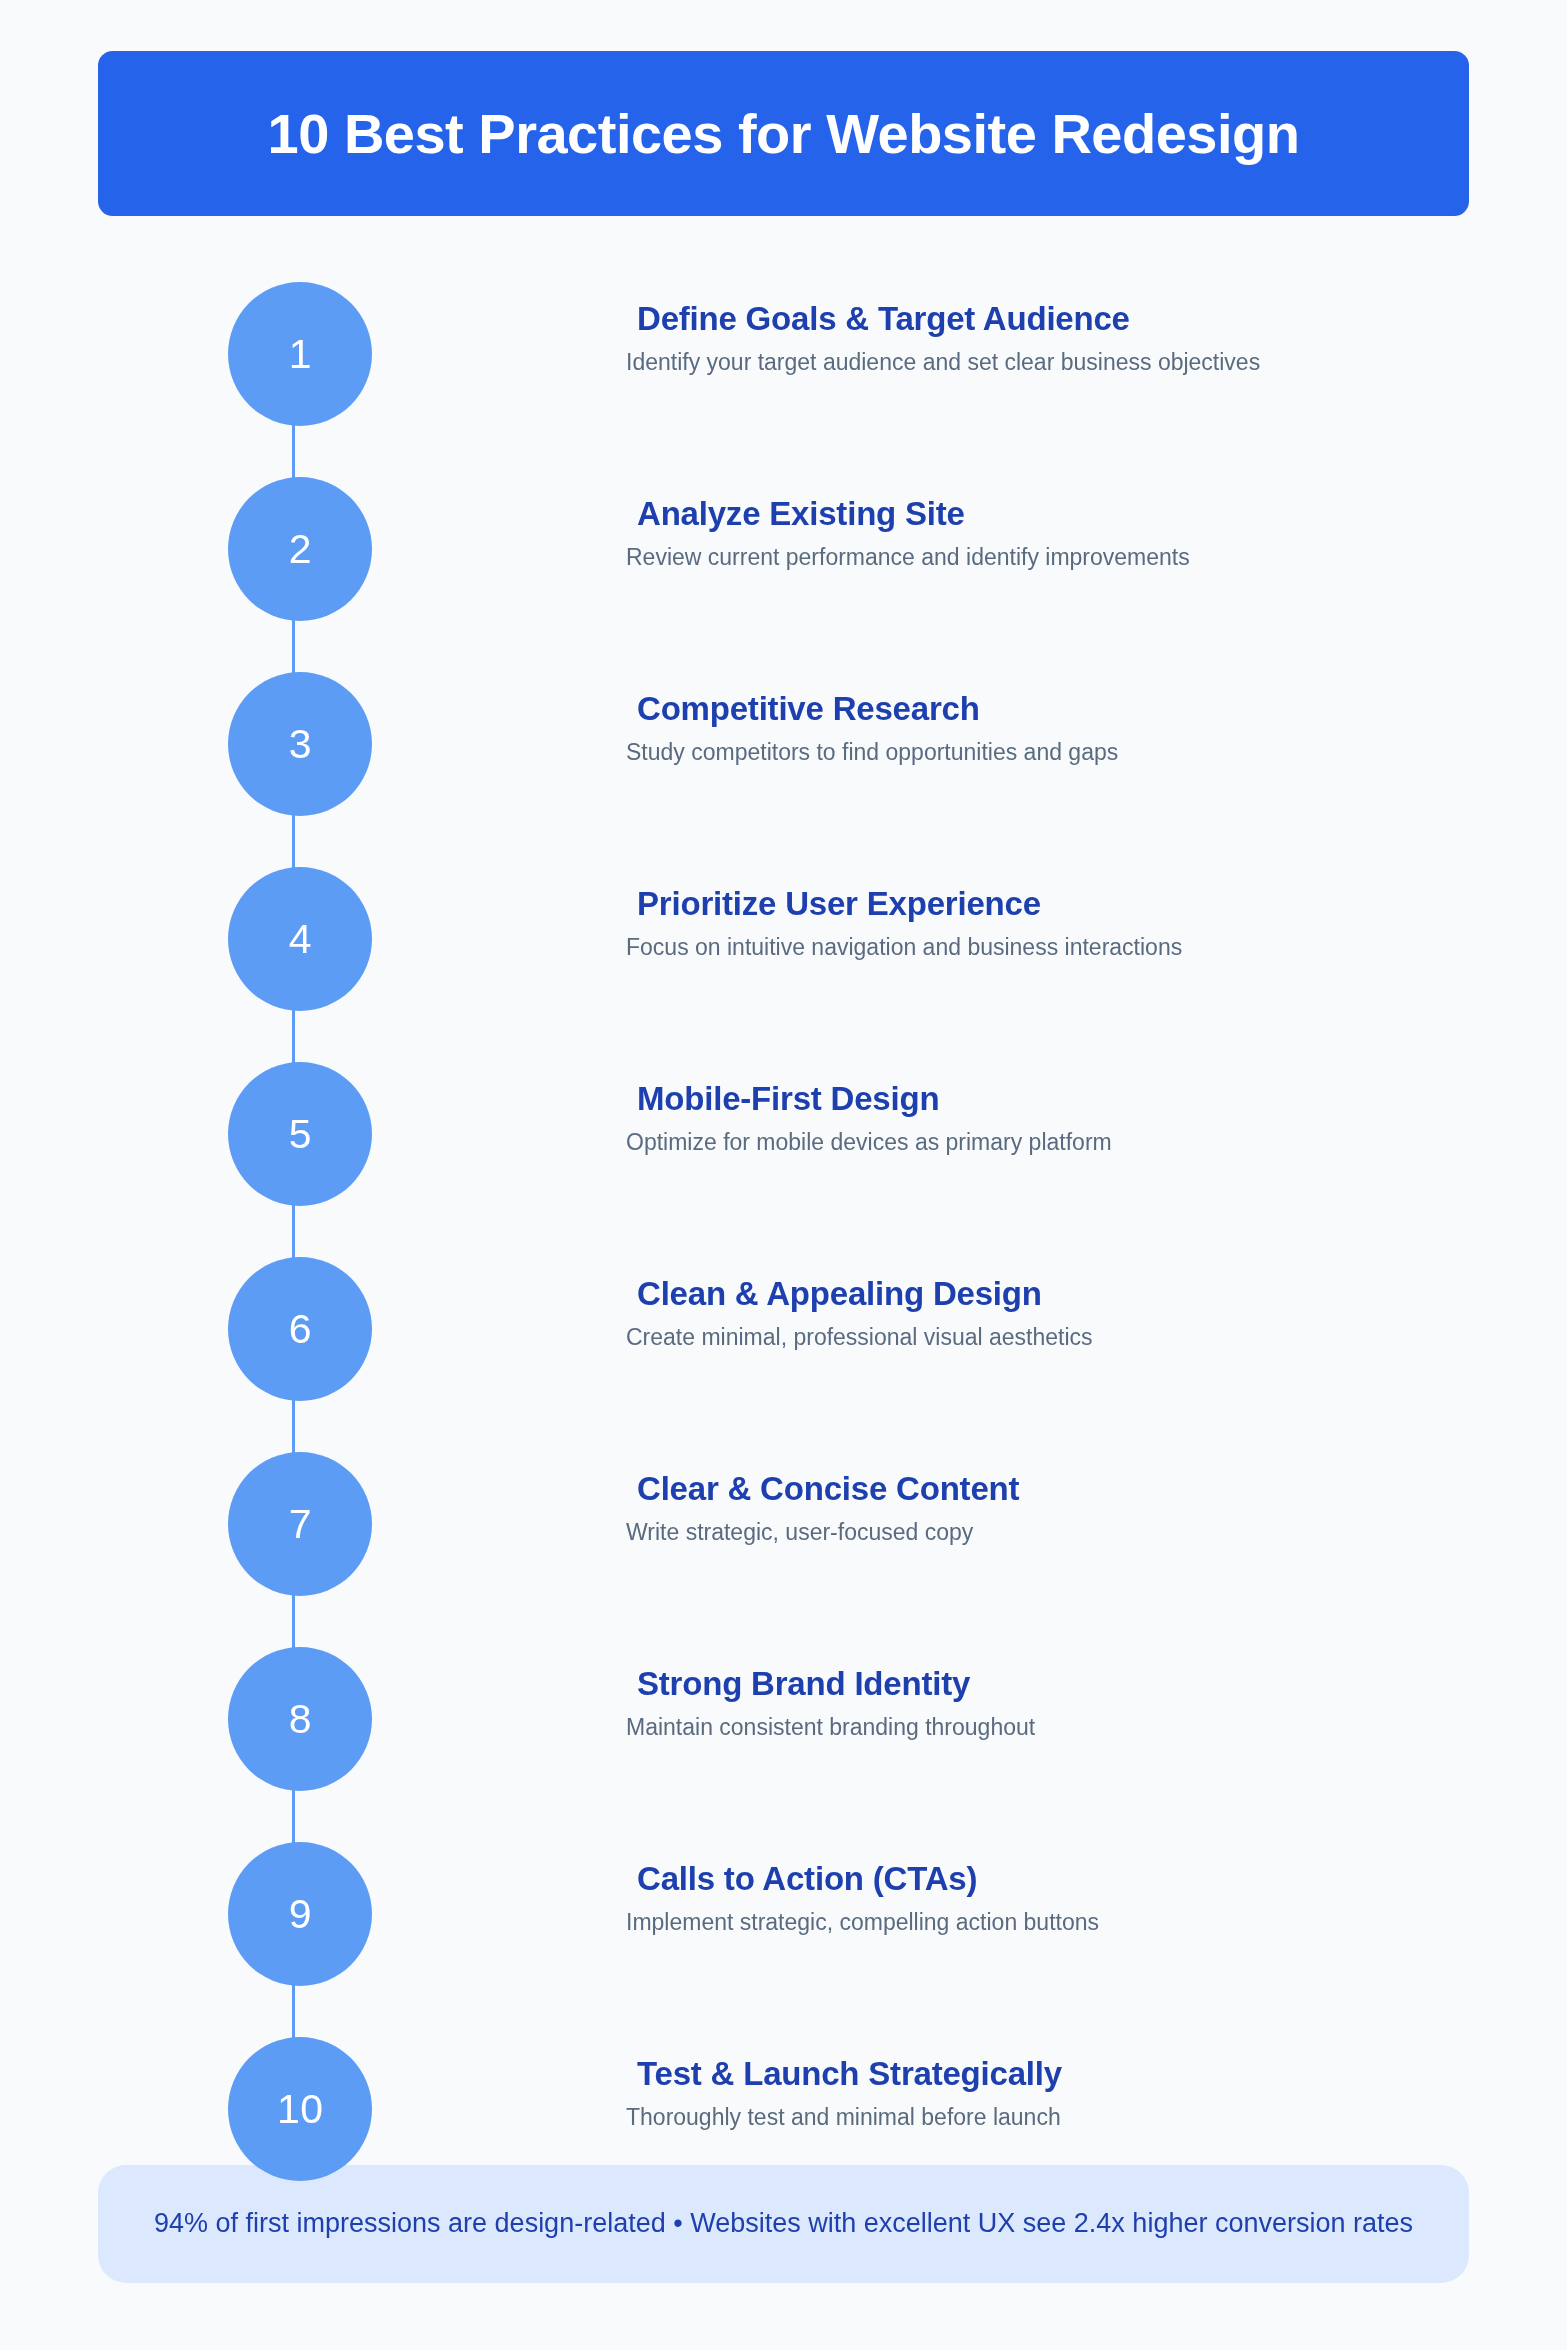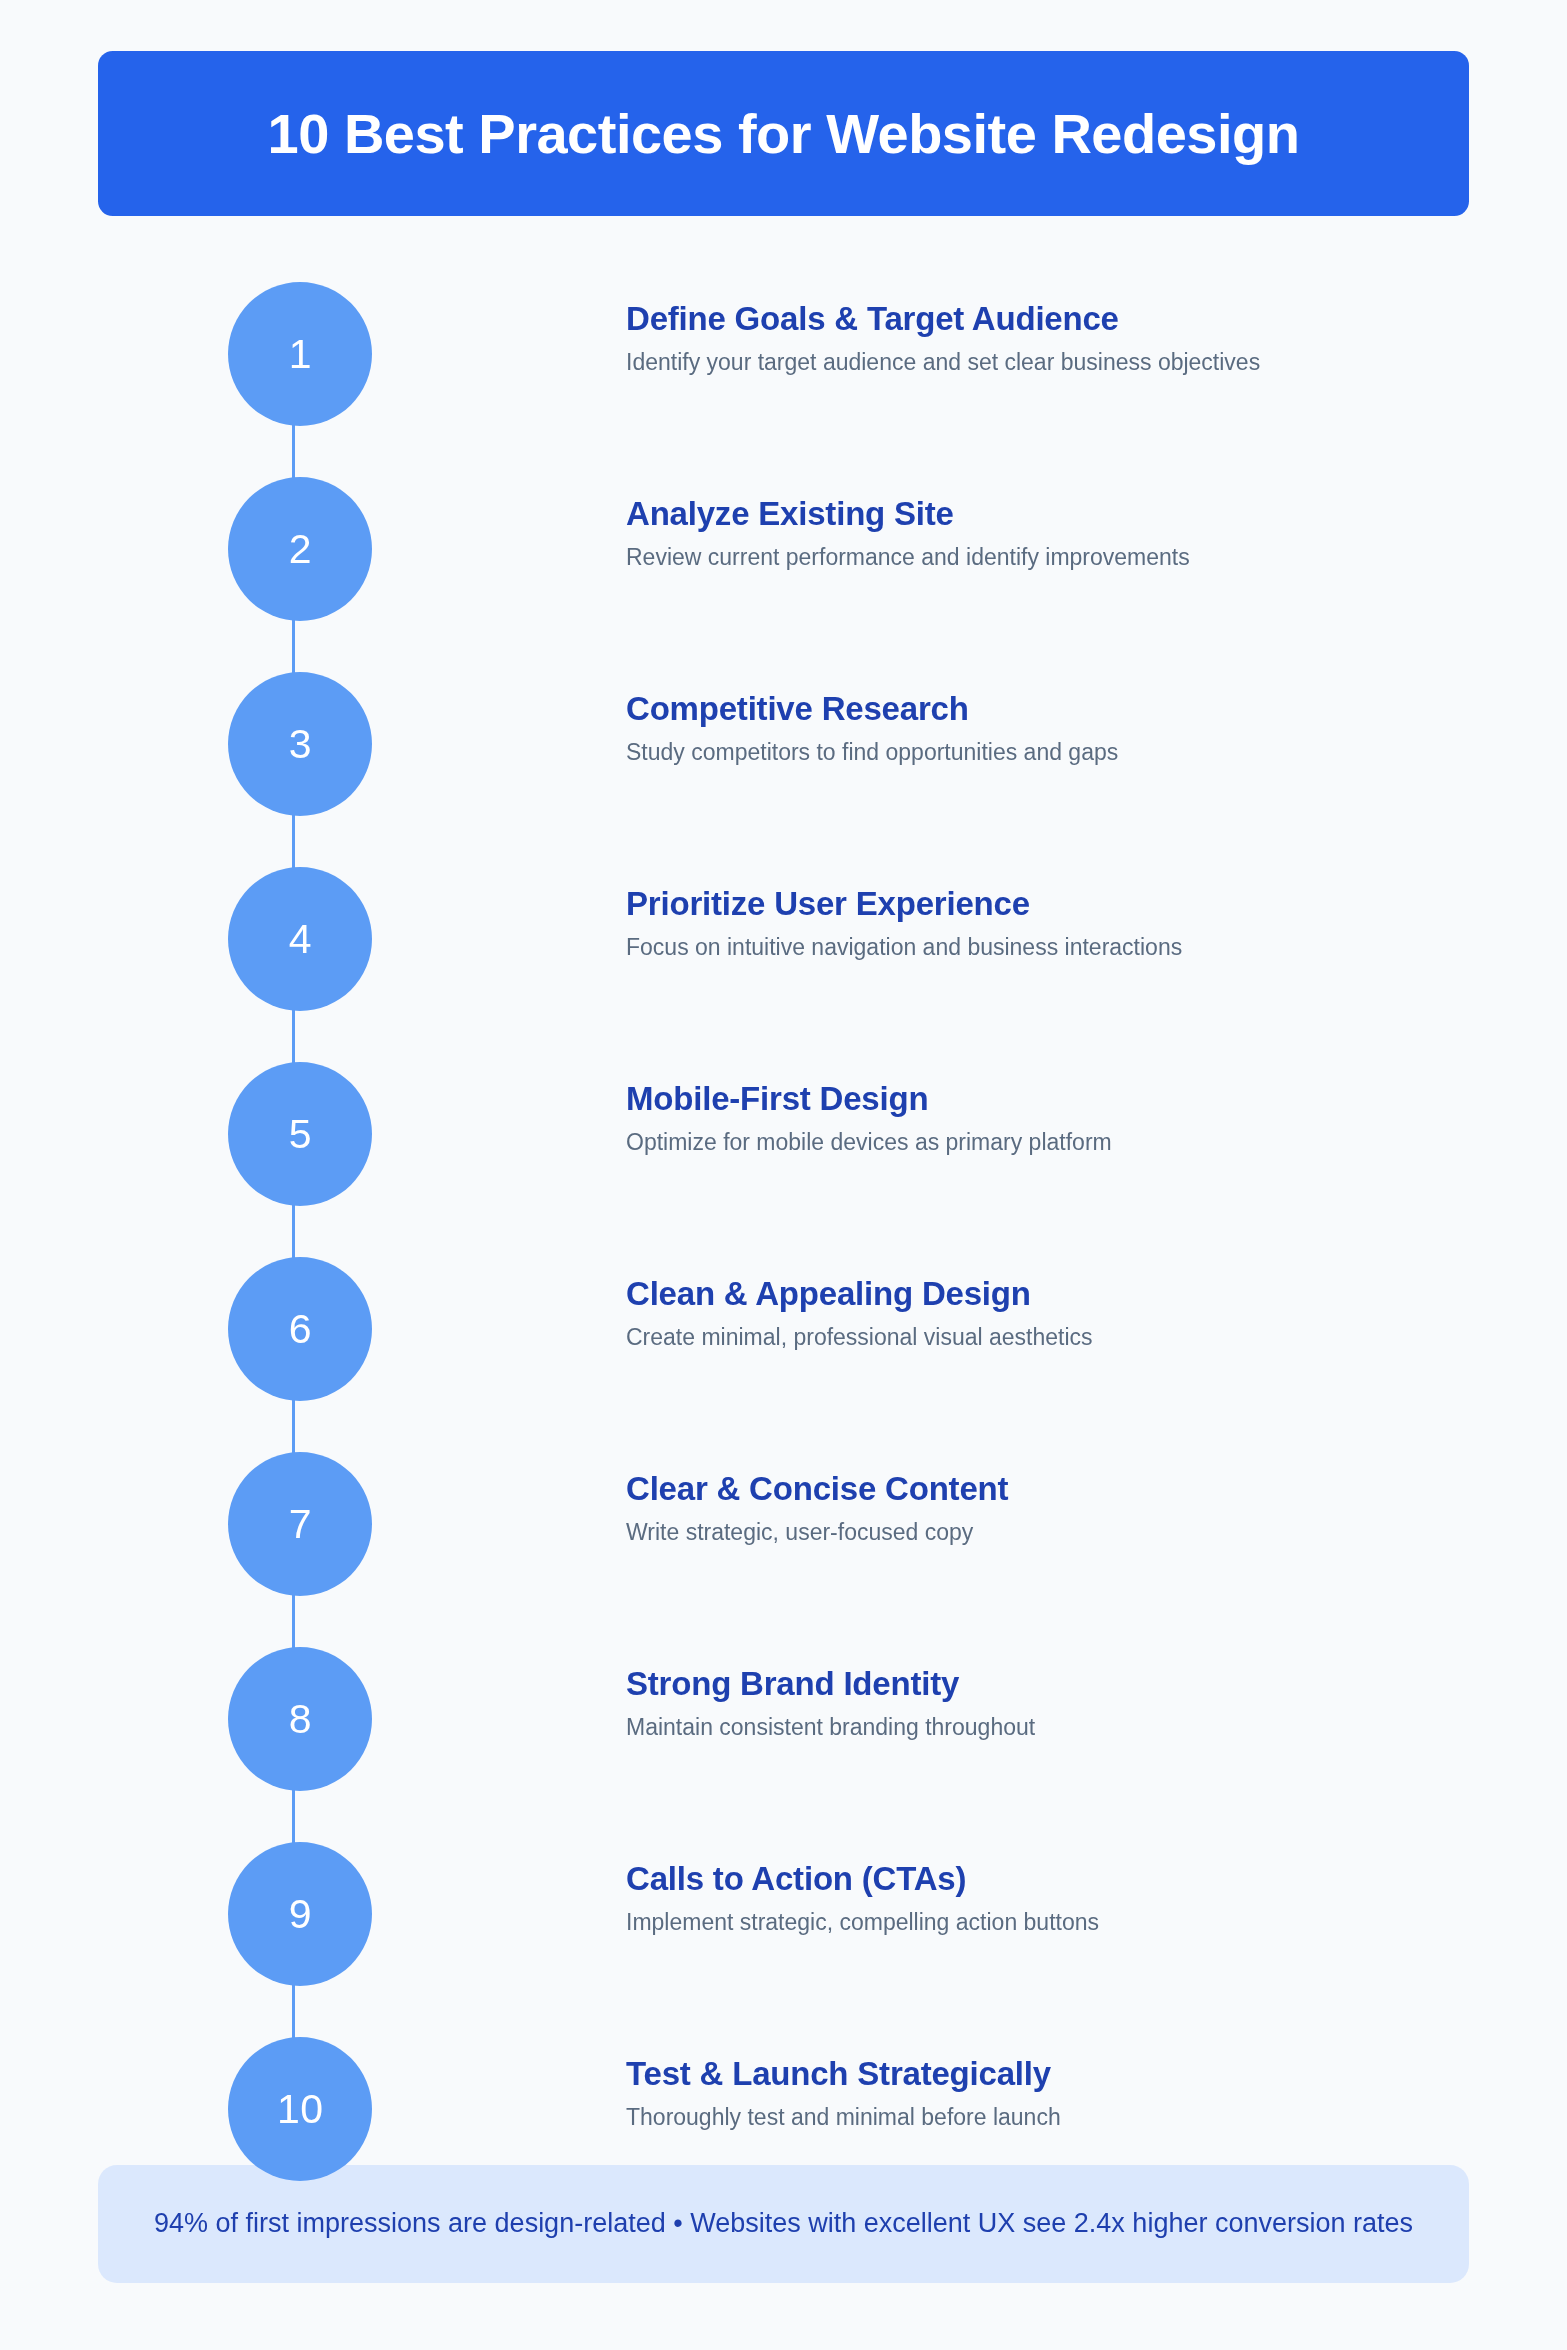--- a/index.html
+++ b/index.html
@@ -108,40 +108,41 @@
     width: 872px;
   }
 
   .step-title {
     color: #1e40af;
     font-size: 33px;
     font-weight: bold;
     line-height: 1.25;
     letter-spacing: -0.2px;
     white-space: nowrap;
+    margin-left: 11px;
   }
 
   .step-desc {
     margin-top: 9px;
     color: #5a6b80;
     font-size: 23px;
     font-weight: 400;
     line-height: 1.3;
     white-space: nowrap;
   }
 
   
   .footer-band {
     position: absolute;
     left: 98px;
     bottom: 68px;
     width: 1371px;
     height: 118px;
     background: #dbe8fd;
-    border-radius: 19px;
+    border-radius: 28px;
     display: flex;
     align-items: center;
     justify-content: center;
   }
 
   .footer-text {
     color: #1e3fae;
     font-size: 27px;
     font-weight: 400;
     line-height: 1.3;

